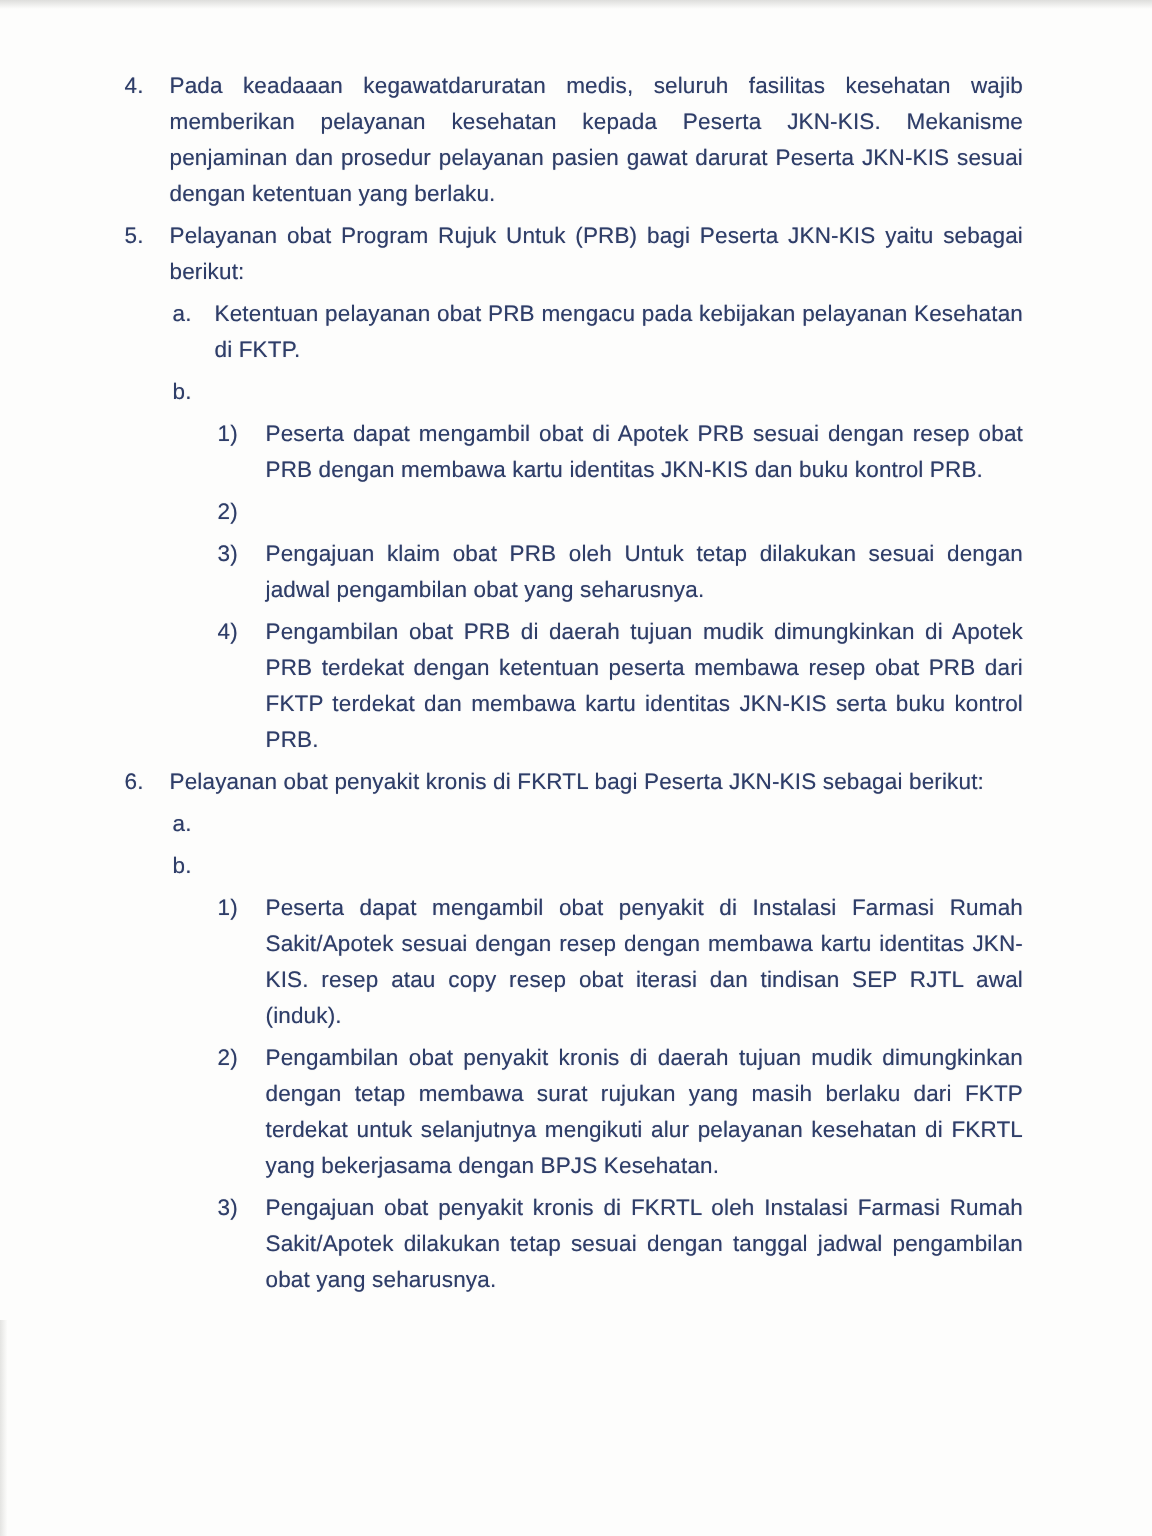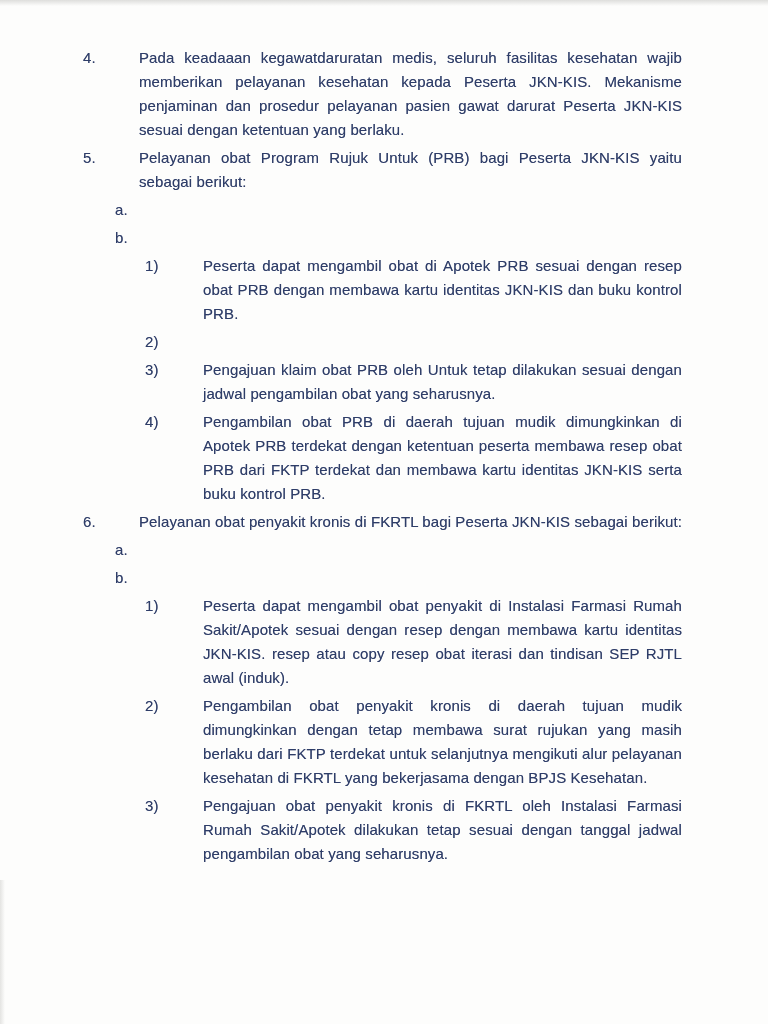--- a/index.html
+++ b/index.html
@@ -45,21 +45,20 @@
   .marker { flex: 0 0 auto; }
   .lv1 .marker { width: 30px; }
   .lv2 { padding-left: 32px; }
   .lv2 .marker { width: 28px; }
   .lv3 { padding-left: 62px; }
   .lv3 .marker { width: 32px; }
   .text {
     flex: 1 1 auto;
     text-align: justify;
     text-align-last: left;
-    margin-left: 26px;
   }
 </style>
 </head>
 <body>
 
 <div class="page">
   <div class="scan-edge-top"></div>
   <div class="scan-edge-left"></div>
 
   <div class="doc-body">
@@ -69,20 +68,21 @@
       <span class="text">Pada keadaaan kegawatdaruratan medis, seluruh fasilitas kesehatan wajib memberikan pelayanan kesehatan kepada Peserta JKN-KIS. Mekanisme penjaminan dan prosedur pelayanan pasien gawat darurat Peserta JKN-KIS sesuai dengan ketentuan yang berlaku.</span>
     </div>
 
     <div class="item lv1">
       <span class="marker">5.</span>
       <span class="text">Pelayanan obat Program Rujuk Untuk (PRB) bagi Peserta JKN-KIS yaitu sebagai berikut:</span>
     </div>
 
     <div class="item lv2">
       <span class="marker">a.</span>
+      <span class="text">Ketentuan pelayanan obat PRB mengacu pada kebijakan pelayanan Kesehatan di FKTP.</span>
     </div>
 
     <div class="item lv2">
       <span class="marker">b.</span>
     </div>
 
     <div class="item lv3">
       <span class="marker">1)</span>
       <span class="text">Peserta dapat mengambil obat di Apotek PRB sesuai dengan resep obat PRB dengan membawa kartu identitas JKN-KIS dan buku kontrol PRB.</span>
     </div>

